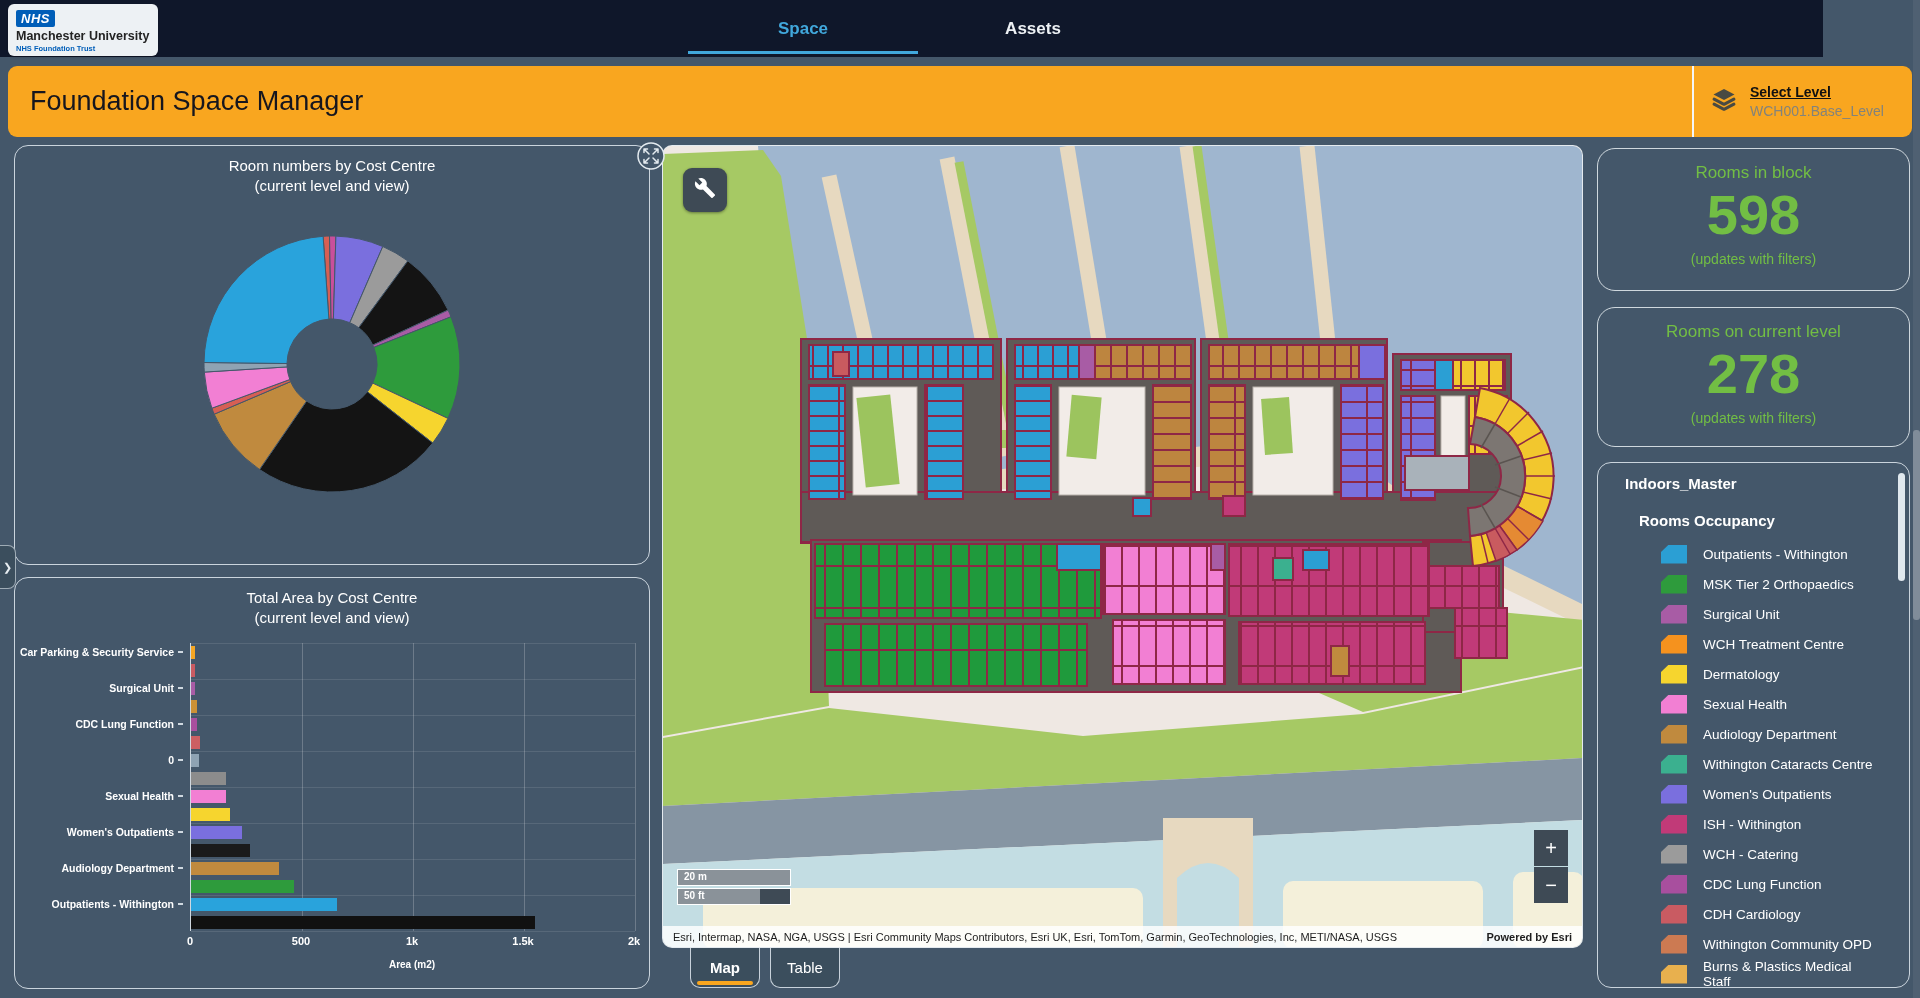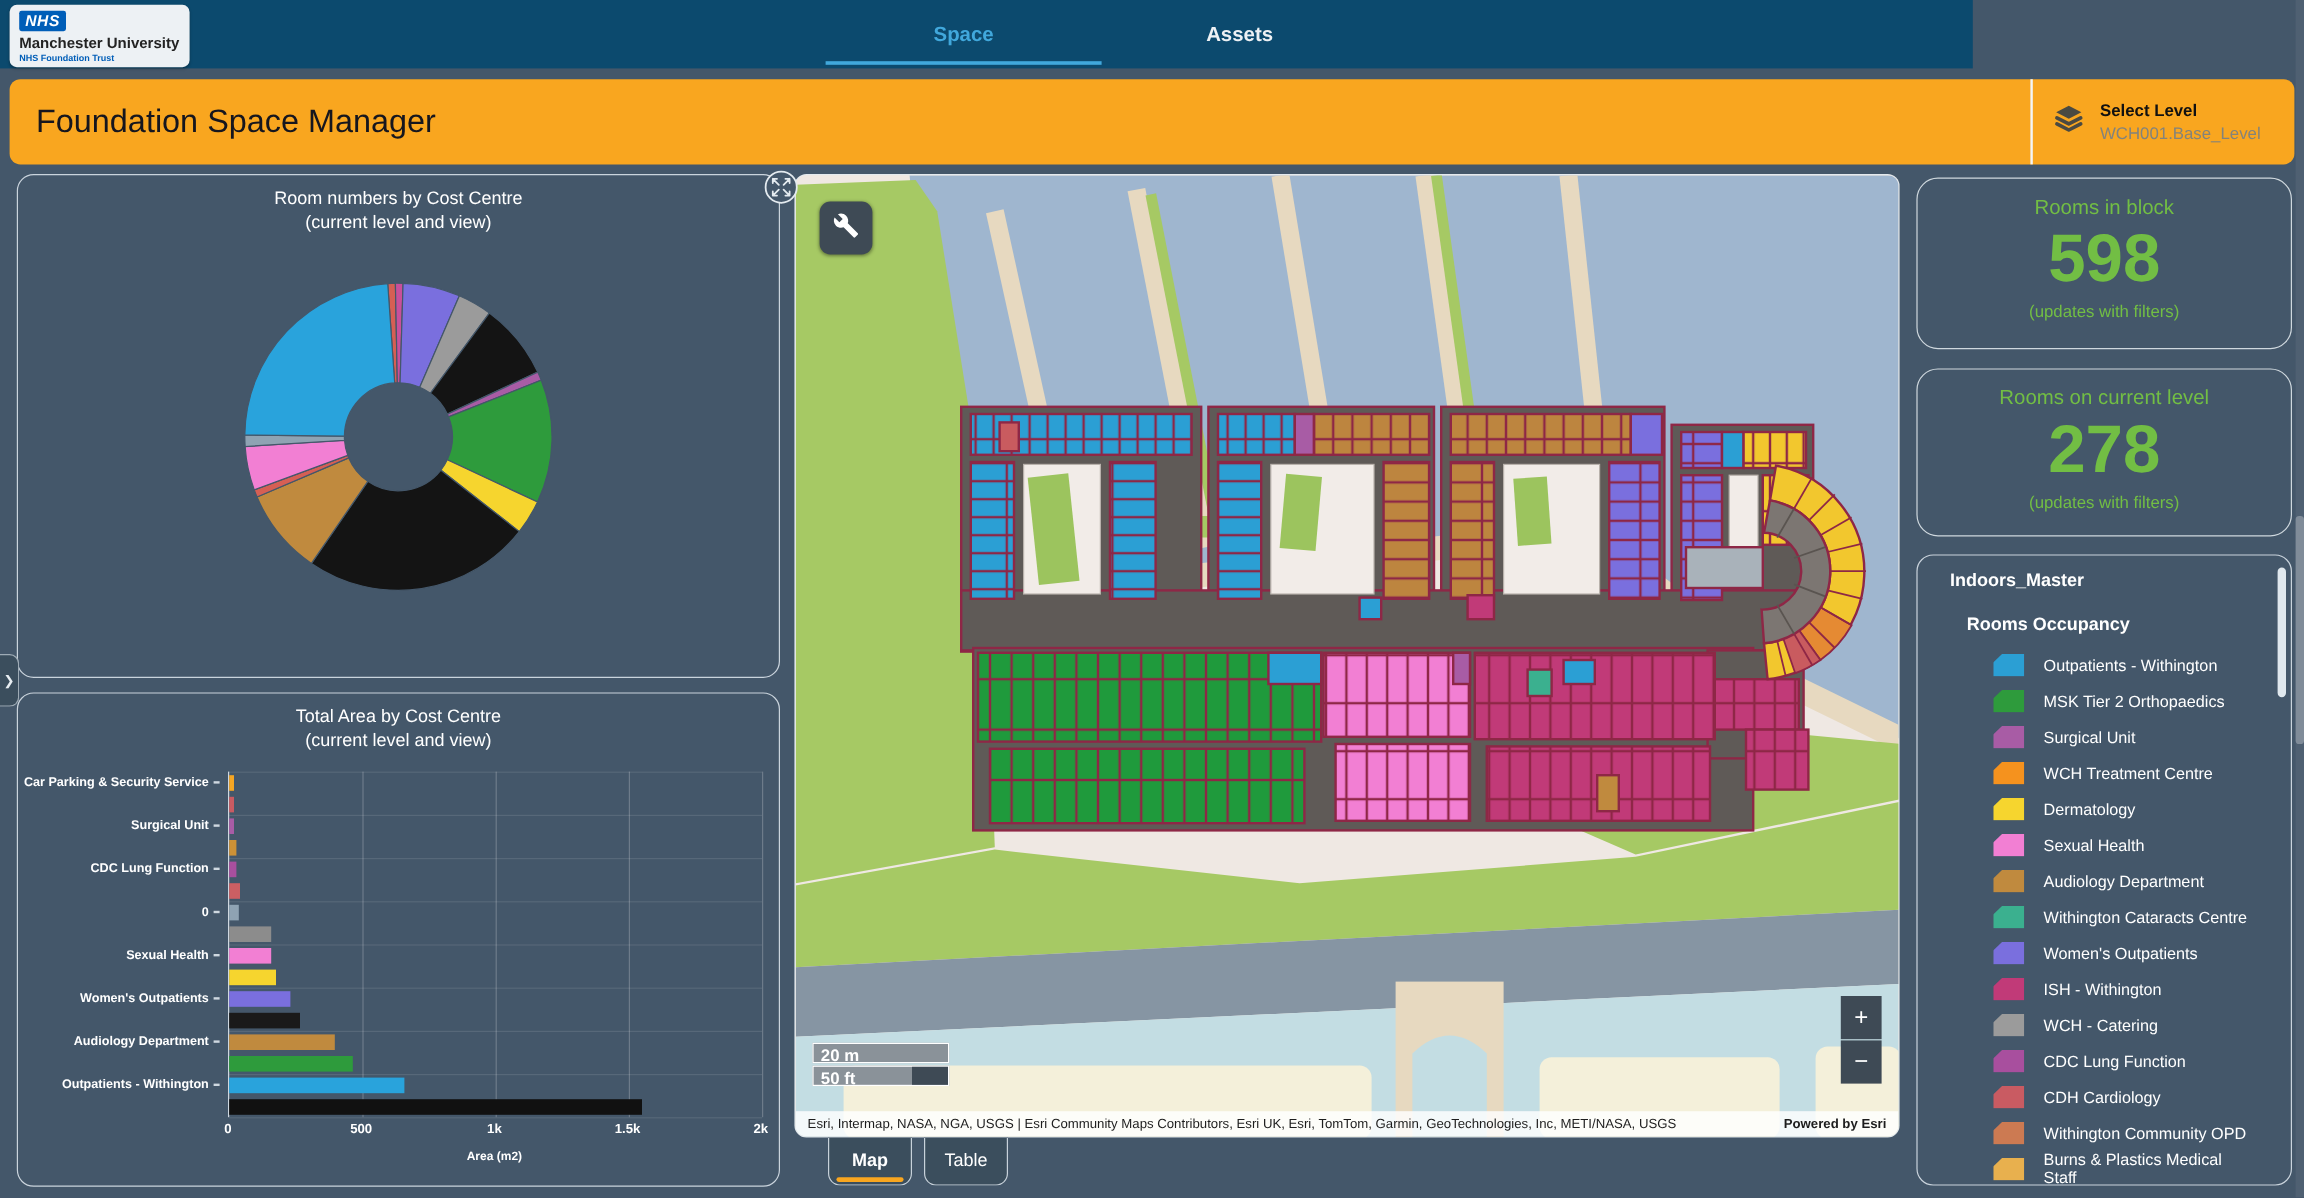--- a/index.html
+++ b/index.html
@@ -2,41 +2,41 @@
 <html><head>
 <meta charset="utf-8">
 <style>
   html,body{margin:0;padding:0;}
   body{
     width:1920px;height:998px;position:relative;overflow:hidden;
     background:#44576A;font-family:"Liberation Sans",sans-serif;
     -webkit-font-smoothing:antialiased;
   }
   
-  .topbar{position:absolute;left:0;top:0;width:1644px;height:57px;background:#0c4a6e;}
+  .topbar{position:absolute;left:0;top:0;width:1823px;height:57px;background:#0f172a;}
   .nhs-card{position:absolute;left:8px;top:4px;width:150px;height:52px;background:#EDF1F4;border-radius:6px;
     padding:5px 8px;box-sizing:border-box;box-shadow:0 1px 2px rgba(0,0,0,.25);}
   .nhs-box{display:inline-block;background:#005EB8;color:#fff;font-style:italic;font-weight:bold;
     font-size:13px;line-height:17px;padding:0 5px;border-radius:2px;letter-spacing:.5px;}
   .nhs-org{font-size:12.5px;font-weight:bold;color:#232323;margin-top:2px;line-height:14px;}
   .nhs-trust{font-size:7.5px;font-weight:bold;color:#005EB8;margin-top:1px;}
   .top-tabs{position:absolute;left:688px;top:0;height:57px;display:flex;align-items:center;}
   .top-tab{position:relative;height:57px;display:flex;align-items:center;justify-content:center;
     font-size:17px;font-weight:bold;color:#EDF1F4;cursor:pointer;}
   .top-tab:nth-child(1){width:230px;}
   .top-tab:nth-child(2){width:150px;margin-left:40px;}
   .top-tab.active{color:#41A8DC;}
   .top-tab.active::after{content:"";position:absolute;left:0;right:0;bottom:3px;height:3px;background:#41A8DC;}
   
   .header{position:absolute;left:8px;top:66px;width:1904px;height:71px;background:#F9A61F;border-radius:9px;
     display:flex;align-items:center;}
   .header-title{font-size:27px;color:#16161e;font-weight:500;padding-left:22px;flex:1;}
   .header-divider{width:2px;height:71px;background:#F4F6F8;}
   .level-select{width:218px;height:71px;display:flex;align-items:center;gap:12px;padding-left:16px;box-sizing:border-box;cursor:pointer;}
-  .level-texts .lbl{font-size:14px;font-weight:bold;color:#111;}
+  .level-texts .lbl{font-size:14px;font-weight:bold;color:#111;text-decoration:underline;}
   .level-texts .val{font-size:14px;color:#83837b;margin-top:3px;}
   
   .panel{position:absolute;border:1px solid rgba(226,234,241,.85);border-radius:14px;box-sizing:border-box;}
   .chart-title{color:#fff;font-size:15px;text-align:center;line-height:1.3;padding-top:10px;}
   
   #pie-panel{left:14px;top:145px;width:636px;height:420px;}
   #pie-svg{display:block;margin:14px auto 0 auto;}
   .expand-fab{position:absolute;left:636px;top:141px;width:30px;height:30px;z-index:5;cursor:pointer;}
   
   #bar-panel{left:14px;top:577px;width:636px;height:412px;}
@@ -53,21 +53,21 @@
   #bar-ticks span{position:absolute;transform:translateX(-50%);font-size:11px;font-weight:bold;color:#fff;}
   .xlabel{position:absolute;left:175px;top:316px;width:444px;text-align:center;font-size:10px;font-weight:bold;color:#fff;}
   
   #map-panel{left:662px;top:145px;width:921px;height:803px;border:1px solid rgba(226,234,241,.85);
     border-radius:10px;overflow:hidden;position:absolute;box-sizing:border-box;background:#EFE8E3;}
   #map-svg{position:absolute;left:0;top:0;}
   .map-tool-btn{position:absolute;left:20px;top:22px;width:44px;height:44px;border-radius:9px;background:#3E4A55;
     display:flex;align-items:center;justify-content:center;box-shadow:0 1px 3px rgba(0,0,0,.4);cursor:pointer;}
   .scalebar{position:absolute;left:14px;bottom:40px;}
   .scale-row{position:relative;width:114px;height:17px;background:#8A9299;border:1px solid #fff;box-sizing:border-box;margin-bottom:2px;}
-  .scale-row .stxt{position:absolute;left:6px;top:1px;font-size:14px;font-weight:bold;color:#fff;}
+  .scale-row .stxt{position:absolute;left:6px;top:1px;font-size:10px;font-weight:bold;color:#fff;}
   .scale-row .sdark{position:absolute;right:0;top:0;bottom:0;width:30px;background:#3E4A55;}
   .zoom-ctrl{position:absolute;right:14px;bottom:44px;display:flex;flex-direction:column;gap:1px;}
   .zoom-btn{width:34px;height:36px;background:#3E4A55;color:#fff;font-size:20px;display:flex;align-items:center;
     justify-content:center;cursor:pointer;user-select:none;}
   .attribution{position:absolute;left:0;right:0;bottom:0;height:21px;background:rgba(255,255,255,.82);
     display:flex;align-items:center;justify-content:space-between;padding:0 10px;font-size:11px;color:#1d1d1d;}
   .attribution .src{white-space:nowrap;overflow:hidden;}
   .attribution .pwr{white-space:nowrap;font-weight:bold;padding-left:14px;}
   
   .map-tabs{position:absolute;left:690px;top:948px;display:flex;gap:10px;}

